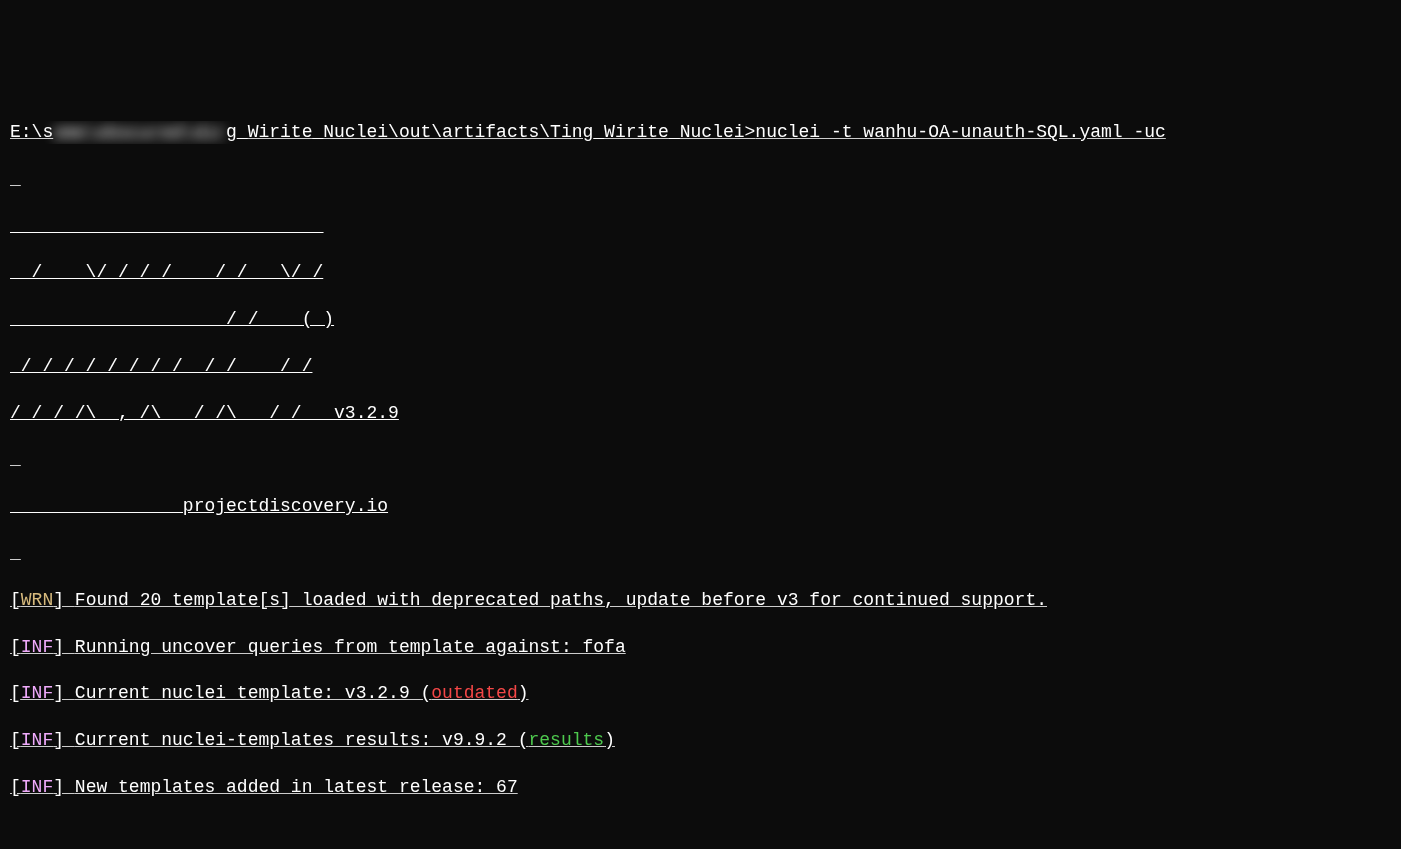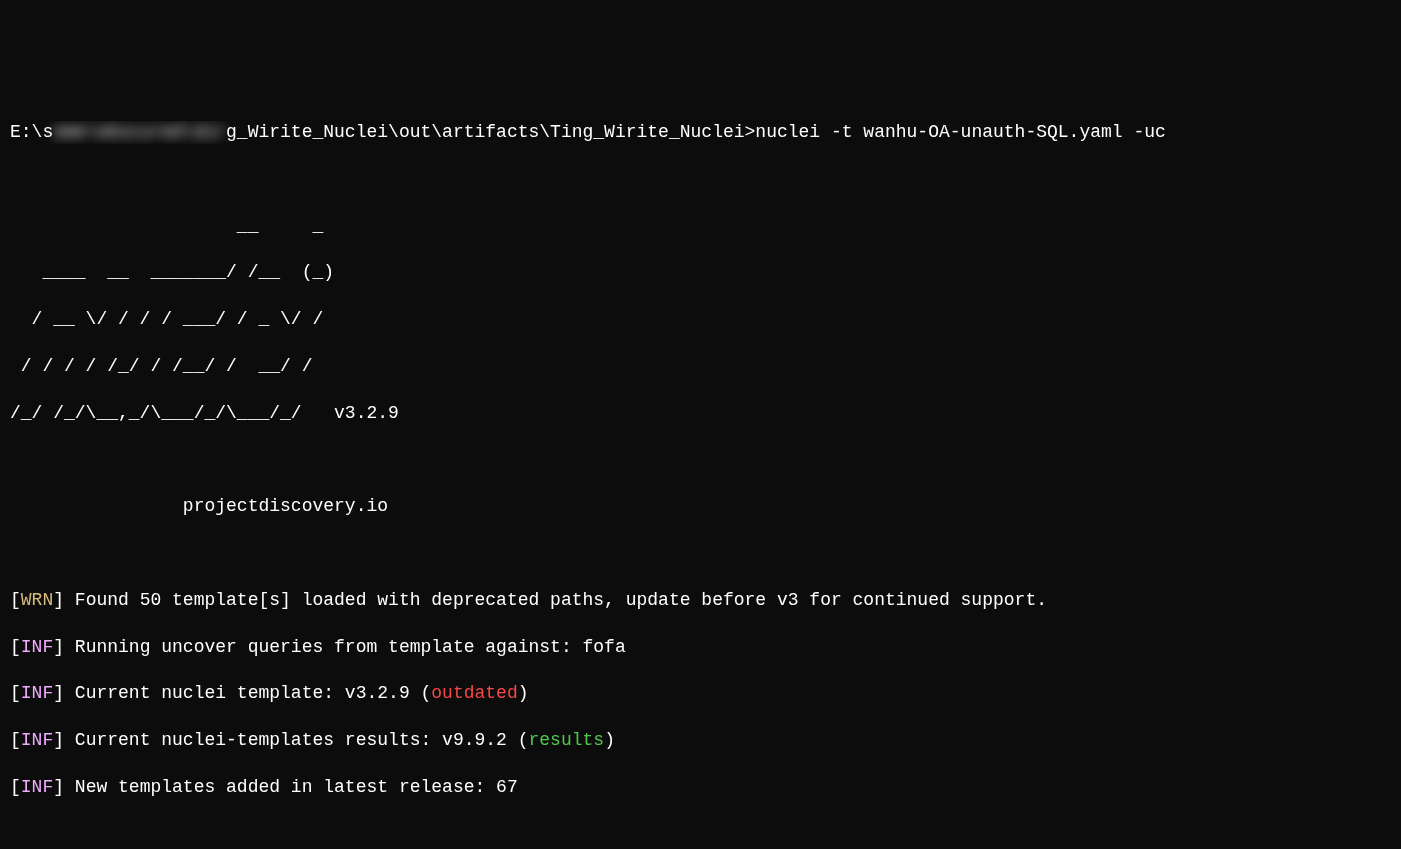--- a/index.html
+++ b/index.html
@@ -28,39 +28,40 @@
     .brightgreen { color: #4ec94e; }
     .red { color: #f44747; text-align: center; }
     .redacted {
       filter: blur(6px);
       -webkit-filter: blur(6px);
     }
     .line {
       display: block;
       white-space: pre;
       overflow: hidden;
+      text-decoration: underline;
     }
   </style>
 </head>
 <body>
 
 
 
 <div class="terminal">
 <span class="line"><span class="white">E:\s</span><span class="white redacted">ome\obscured\dir</span><span class="white">g_Wirite_Nuclei\out\artifacts\Ting_Wirite_Nuclei&gt;</span><span class="white">nuclei -t wanhu-OA-unauth-SQL.yaml -uc</span></span>
 <span class="line"> </span>
 <span class="line white">                     __     _</span>
+<span class="line white">  / __ \/ / / / ___/ / _ \/ /</span>
 <span class="line white">   ____  __  _______/ /__  (_)</span>
-<span class="line white">  / __ \/ / / / ___/ / _ \/ /</span>
 <span class="line white"> / / / / /_/ / /__/ /  __/ /</span>
 <span class="line white">/_/ /_/\__,_/\___/_/\___/_/   v3.2.9</span>
 <span class="line"> </span>
 <span class="line white">                projectdiscovery.io</span>
 <span class="line"> </span>
-<span class="line"><span class="white">[</span><span class="yellow">WRN</span><span class="white">] </span><span class="white">Found 50 template[s] loaded with deprecated paths, update before v3 for continued support.</span></span>
+<span class="line"><span class="white">[</span><span class="yellow">WRN</span><span class="white">] </span><span class="white">Found 20 template[s] loaded with deprecated paths, update before v3 for continued support.</span></span>
 <span class="line"><span class="white">[</span><span class="blue">INF</span><span class="white">] </span><span class="white">Running uncover queries from template against: fofa</span></span>
 <span class="line"><span class="white">[</span><span class="blue">INF</span><span class="white">] </span><span class="white">Current nuclei template: v3.2.9 (</span><span class="red">outdated</span><span class="white">)</span></span>
 <span class="line"><span class="white">[</span><span class="blue">INF</span><span class="white">] </span><span class="white">Current nuclei-templates results: v9.9.2 (</span><span class="brightgreen">results</span><span class="white">)</span></span>
 <span class="line"><span class="white">[</span><span class="blue">INF</span><span class="white">] </span><span class="white">New templates added in latest release: 67</span></span>
 
 
 
 
 
 

